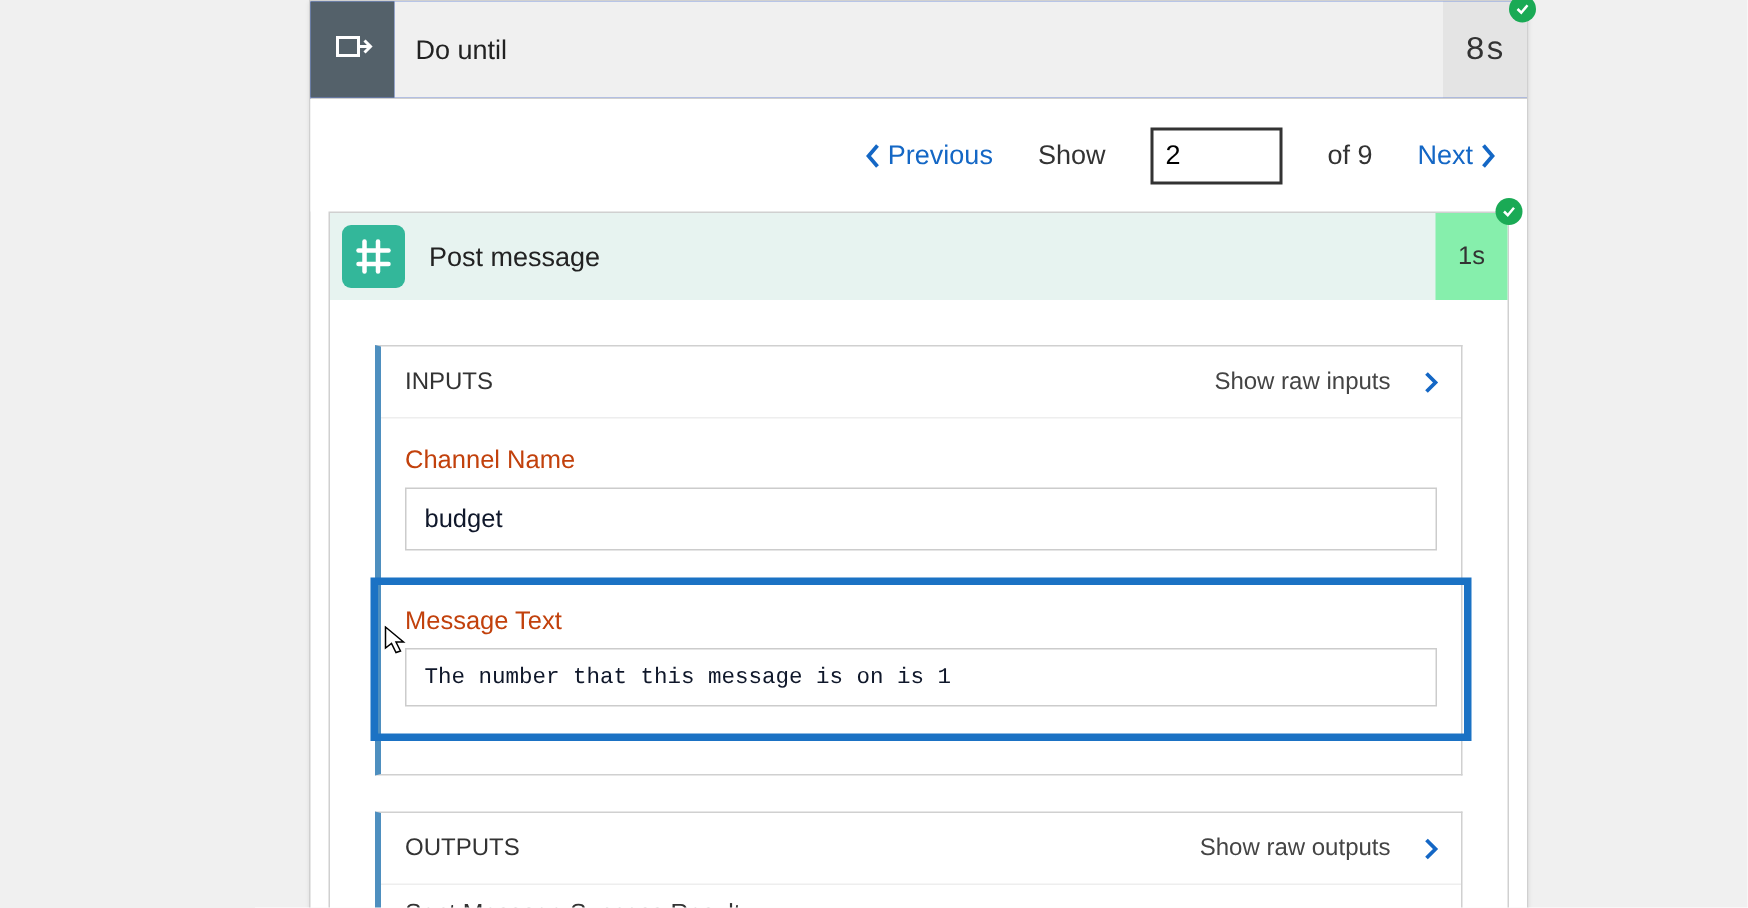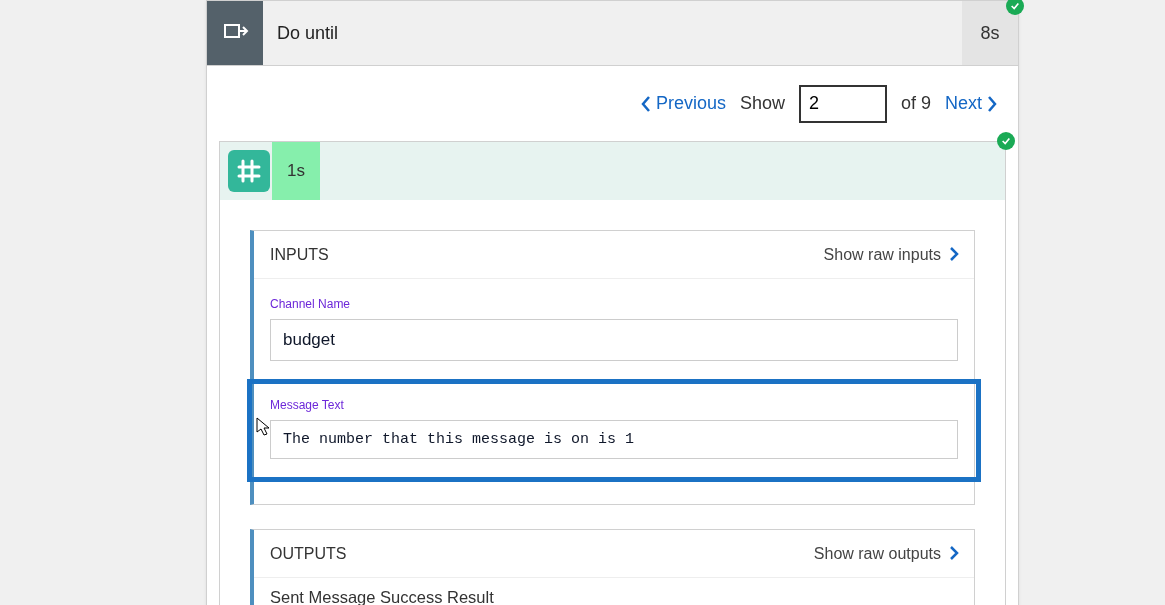--- a/index.html
+++ b/index.html
@@ -44,41 +44,42 @@
       padding-left: 14px;
       color: #222;
       font-size: 18px;
       background: #f0f0f0;
     }
     .duration-box {
       width: 56px;
       display: flex;
       align-items: center;
       justify-content: center;
-      font-size: 18px;
+      font-size: 22px;
       color: #333;
       background: #e4e4e4;
+      font-family: Liberation Mono, monospace;
     }
     .badge-check {
       position: absolute;
       top: -4px;
       right: -6px;
       width: 18px; height: 18px;
       border-radius: 50%;
       background: #1aaa55;
       display: flex; align-items: center; justify-content: center;
     }
     .badge-check svg { width: 10px; height: 10px; }
     
     .pager-row {
       height: 75px;
       display: flex;
       align-items: center;
       justify-content: flex-end;
-      gap: 14px;
+      gap: 30px;
       padding: 0 20px;
       font-size: 18px;
       color: #333;
       background: #fff;
     }
     .link-blue { color: #1467c5; cursor: pointer; display: flex; align-items: center; gap: 4px; }
     .pager-input {
       width: 88px; height: 38px;
       border: 2px solid #333;
       font-size: 18px;
@@ -144,25 +145,25 @@
     .panel-header {
       display: flex; align-items: center; justify-content: space-between;
       height: 48px;
       padding: 0 14px 0 16px;
       font-size: 16px;
       color: #333;
       border-bottom: 1px solid #eee;
     }
     .panel-header .right-link {
       color: #444; font-size: 16px;
-      display: flex; align-items: flex-start; gap: 8px;
+      display: flex; align-items: center; gap: 22px;
       cursor: pointer;
     }
     .panel-body { padding: 18px 16px 22px 16px; }
-    .field-label { font-size: 12px; color: #6d28d9; margin-bottom: 8px; }
+    .field-label { font-size: 17px; color: #c2410c; margin-bottom: 8px; }
     .field-value {
       border: 1px solid #ccc;
       padding: 10px 12px;
       font-size: 17px;
       color: #0f172a;
       background: #fff;
     }
     .field-value.mono { font-family: "Consolas", "Courier New", monospace; font-size: 15px; }
     .field-group { margin-bottom: 18px; }
     .highlight-box {
@@ -237,20 +238,21 @@
       <div class="post-iconbox">
         <div class="slack-icon">
           <svg width="26" height="26" viewBox="0 0 26 26">
             <line x1="7" y1="3" x2="7" y2="23" stroke="#fff" stroke-width="3" stroke-linecap="round"></line>
             <line x1="16" y1="3" x2="16" y2="23" stroke="#fff" stroke-width="3" stroke-linecap="round"></line>
             <line x1="3" y1="9" x2="23" y2="9" stroke="#fff" stroke-width="3" stroke-linecap="round"></line>
             <line x1="3" y1="18" x2="23" y2="18" stroke="#fff" stroke-width="3" stroke-linecap="round"></line>
           </svg>
         </div>
       </div>
+      <div class="post-title">Post message</div>
       <div class="post-duration">1s</div>
       <div class="post-badge">
         <svg viewBox="0 0 12 12" width="10" height="10">
             <polyline points="2,6 5,9 10,3" fill="none" stroke="#fff" stroke-width="2"></polyline>
           </svg>
       </div>
     </div>
 
     <div class="panel">
       <div class="panel-header">

